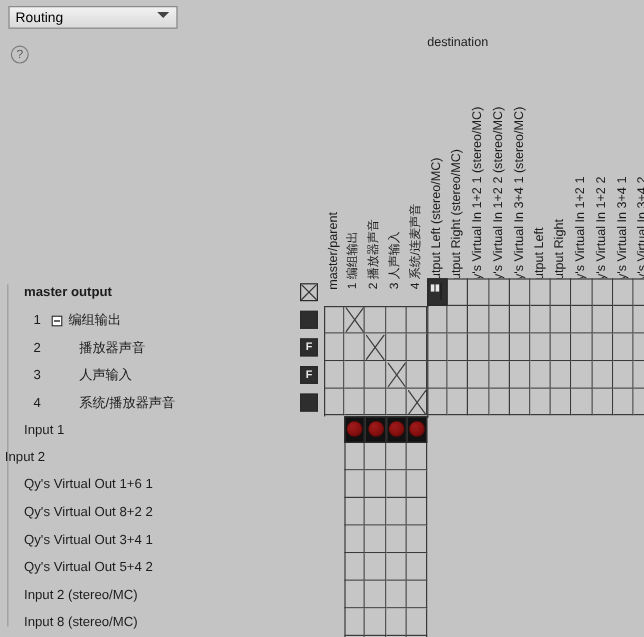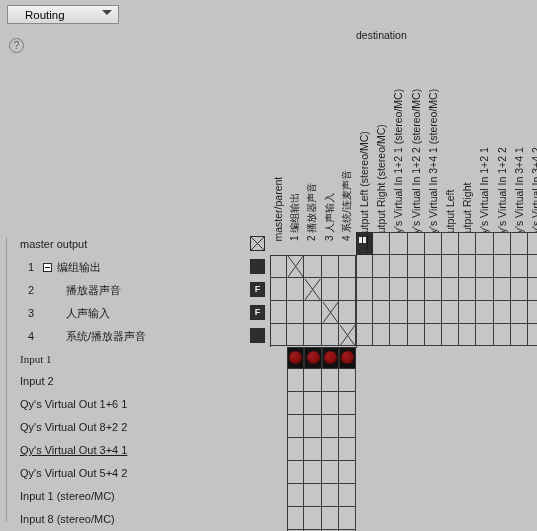--- a/index.html
+++ b/index.html
@@ -9,27 +9,27 @@
     font-family:"Liberation Sans","DejaVu Sans",sans-serif;
     font-size:11px;
     color:#1a1a1a;
     overflow:hidden;
     position:relative;
   }
   #root{position:absolute;left:0;top:0;width:537px;height:531px;}
 
   
   .combo{
-    position:absolute;left:7px;top:5px;width:112px;height:19px;
+    position:absolute;left:7px;top:5px;width:141px;height:19px;
     background:linear-gradient(#f2f2f2,#d9d9d9);
     border:1px solid #8a8a8a;
     box-sizing:border-box;
     display:flex;align-items:center;
     font-size:11.5px;
-    padding-left:17px;
+    padding-left:5px;
     color:#000;
   }
   .combo .caret{
     position:absolute;right:6px;top:4px;
     width:0;height:0;
     border-left:5px solid transparent;
     border-right:5px solid transparent;
     border-top:5px solid #444;
   }
   .helpbtn{
@@ -148,59 +148,59 @@
       <div class="colhead" style="left: 455px; top: 231px;">Output Left</div>
       <div class="colhead" style="left: 472.2px; top: 231px;">Output Right</div>
       <div class="colhead" style="left: 489.4px; top: 231px;">Qy's Virtual In 1+2 1</div>
       <div class="colhead" style="left: 506.6px; top: 231px;">Qy's Virtual In 1+2 2</div>
       <div class="colhead" style="left: 523.8px; top: 231px;">Qy's Virtual In 3+4 1</div>
       <div class="colhead" style="left: 541px; top: 231px;">Qy's Virtual In 3+4 2</div>
     </div>
 
   <div id="rowlabels">
       <div class="rowlabel" style="top: 1px;">
-        <span class="txt" style="left: 20px;">master output</span>
+        <span class="txt" style="left: 20px; font-weight: bold;">master output</span>
       </div>
       <div class="rowlabel" style="top: 23.9px;">
         <span class="num" style="left: 22px;">1</span>
         <span class="expander" style="left: 43px;"></span>
         <span class="txt" style="left: 57px;">编组输出</span>
       </div>
       <div class="rowlabel" style="top: 46.8px;">
         <span class="num" style="left: 22px;">2</span>
         <span class="txt" style="left: 66px;">播放器声音</span>
       </div>
       <div class="rowlabel" style="top: 69.7px;">
         <span class="num" style="left: 22px;">3</span>
         <span class="txt" style="left: 66px;">人声输入</span>
       </div>
       <div class="rowlabel" style="top: 92.6px;">
         <span class="num" style="left: 22px;">4</span>
         <span class="txt" style="left: 66px;">系统/播放器声音</span>
       </div>
       <div class="rowlabel" style="top: 115.5px;">
-        <span class="txt" style="left: 20px; font-family: Liberation Serif, serif;">Input 1</span>
+        <span class="txt" style="left: 20px;">Input 1</span>
       </div>
       <div class="rowlabel" style="top: 138.4px;">
-        <span class="txt" style="left: 20px;">Input 2</span>
+        <span class="txt" style="left: 4px;">Input 2</span>
       </div>
       <div class="rowlabel" style="top: 161.3px;">
         <span class="txt" style="left: 20px;">Qy's Virtual Out 1+6 1</span>
       </div>
       <div class="rowlabel" style="top: 184.2px;">
         <span class="txt" style="left: 20px;">Qy's Virtual Out 8+2 2</span>
       </div>
       <div class="rowlabel" style="top: 207.1px;">
-        <span class="txt" style="left: 20px; text-decoration: underline;">Qy's Virtual Out 3+4 1</span>
+        <span class="txt" style="left: 20px;">Qy's Virtual Out 3+4 1</span>
       </div>
       <div class="rowlabel" style="top: 230px;">
         <span class="txt" style="left: 20px;">Qy's Virtual Out 5+4 2</span>
       </div>
       <div class="rowlabel" style="top: 252.9px;">
-        <span class="txt" style="left: 20px;">Input 1 (stereo/MC)</span>
+        <span class="txt" style="left: 20px;">Input 2 (stereo/MC)</span>
       </div>
       <div class="rowlabel" style="top: 275.8px;">
         <span class="txt" style="left: 20px;">Input 8 (stereo/MC)</span>
       </div>
       <div class="rowlabel" style="top: 298.7px;">
         <span class="txt" style="left: 20px;">Qy's Virtual Out 1+2 1 (stereo/MC)</span>
       </div>
       <div class="rowlabel" style="top: 321.6px;"></div>
       <div class="rowlabel" style="top: 344.5px;"></div>
       <div class="rowlabel" style="top: 367.4px;"></div>

